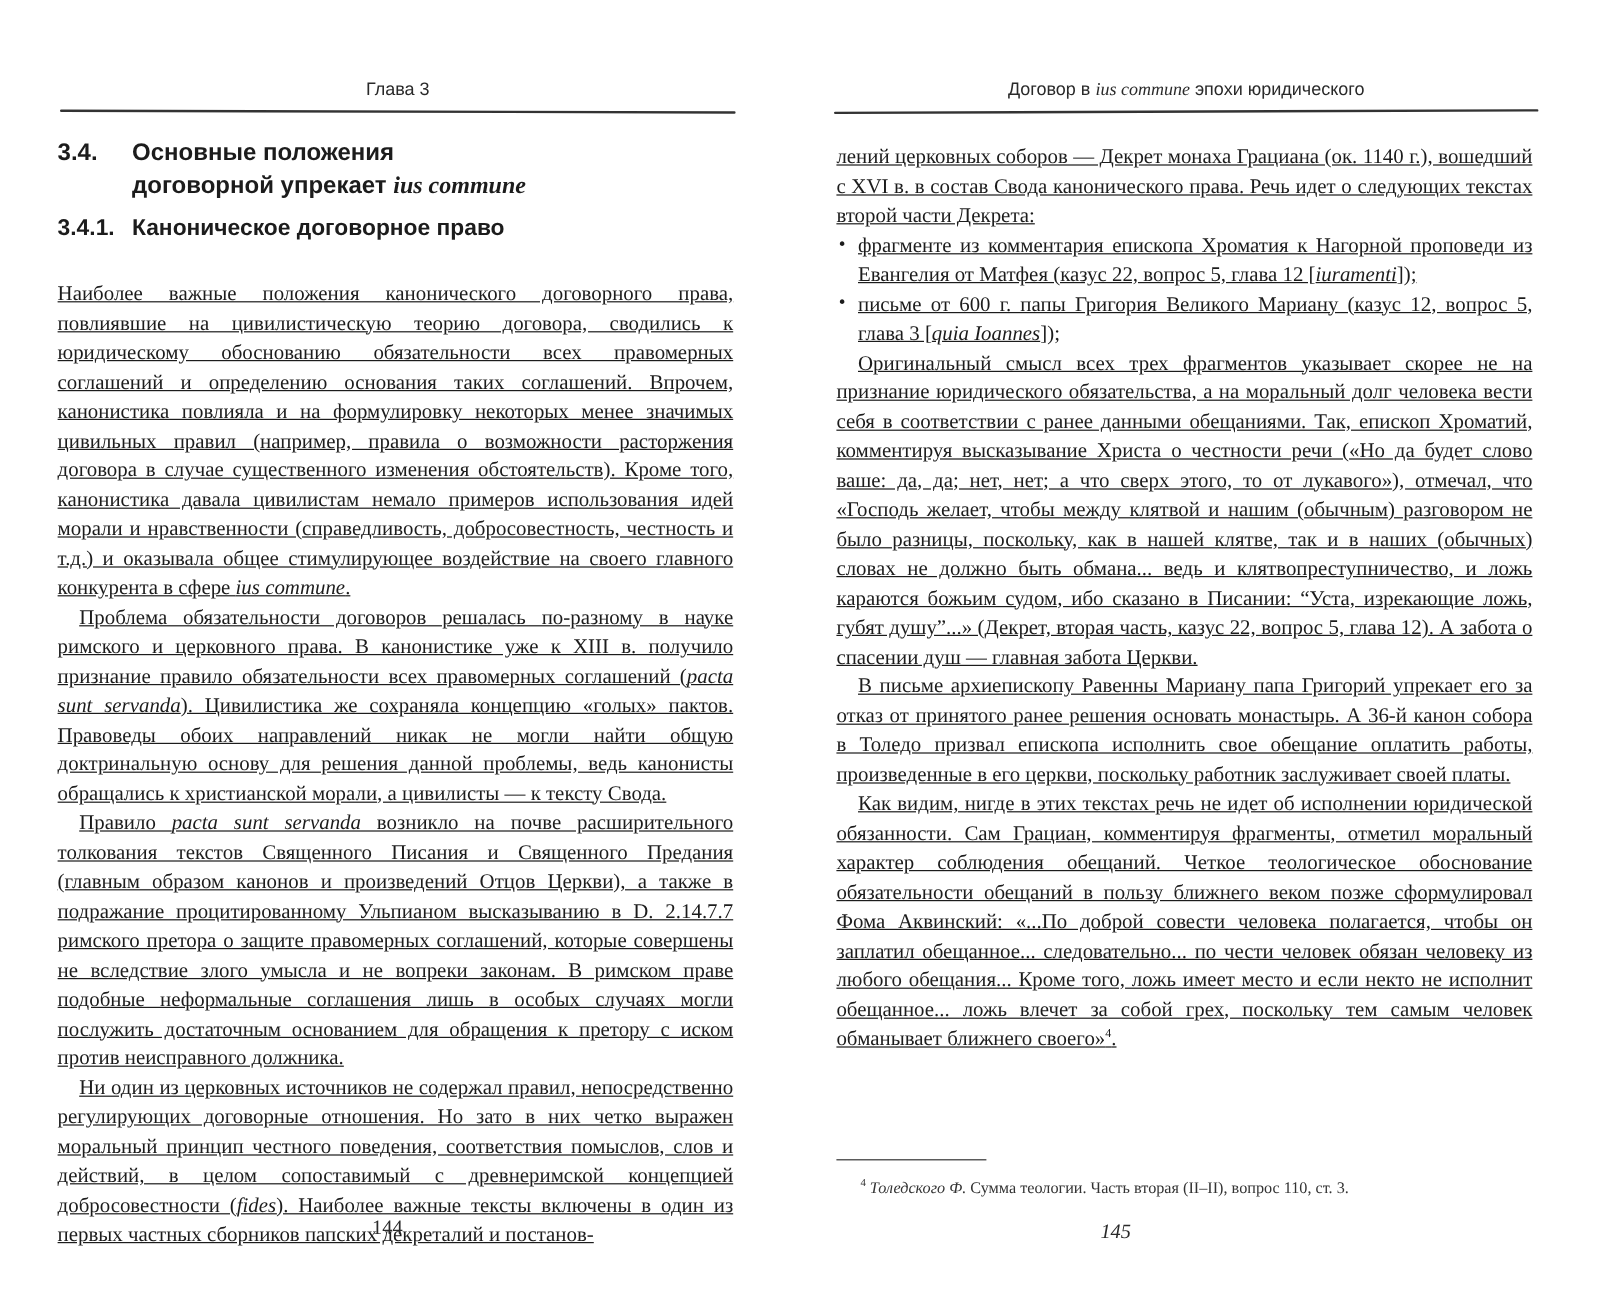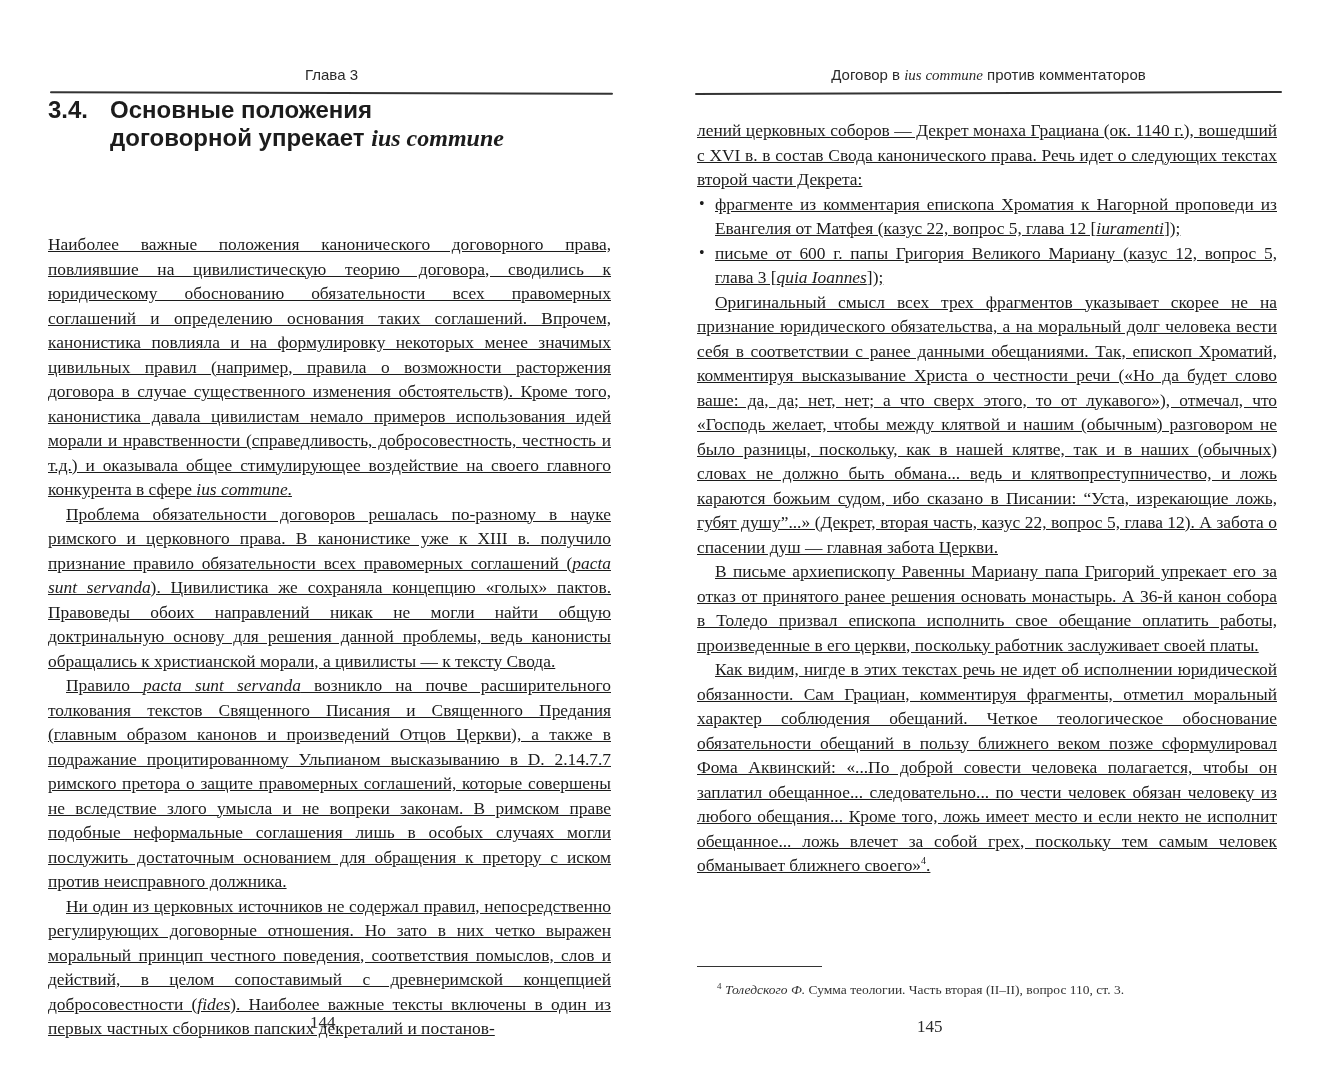--- a/index.html
+++ b/index.html
@@ -29,21 +29,21 @@
   .page.right .rule { left: 26px; width: 587px; transform: rotate(-0.2deg); }
 
   .textblock {
     position: absolute; font-size: 17.4px; line-height: 24.5px;
     text-align: justify; font-family: "Liberation Serif", serif;
   }
   .page.left .textblock { left: 48px; width: 563px; top: 232px; }
   .page.right .textblock { left: 28px; width: 580px; top: 118px; }
 
   .h-section {
-    position: absolute; left: 48px; top: 96px; font-size: 24px;
+    position: absolute; left: 48px; top: 113px; font-size: 20px;
     line-height: 28px; font-weight: bold; font-family: "Liberation Sans", sans-serif;
   }
   .h-section .num { display: inline-block; width: 62px; }
   .h-section .l2 { padding-left: 62px; display: block; }
   .h-section i { font-family: "Liberation Serif", serif; }
   .h-sub {
     position: absolute; left: 48px; top: 180px; font-size: 19px;
     font-weight: bold; font-family: "Liberation Sans", sans-serif;
   }
   .h-sub .num { display: inline-block; width: 62px; }
@@ -62,48 +62,51 @@
   .footnote {
     position: absolute; left: 48px; top: 982px; font-size: 13.5px; color: #333;
   }
   .footnote sup { font-size: 9px; }
   sup { font-size: 10px; line-height: 0; }
 
   .folio {
     position: absolute; top: 1013px; font-size: 17px; color: #2a2a2a;
   }
   .page.left .folio { left: 310px; }
-  .page.right .folio { left: 248px; top: 1017px; }
+  .page.right .folio { left: 248px; top: 1017px; font-style: italic; }
 </style>
 </head>
 <body>
 
 <div class="page left">
   <div class="running-head">Глава 3</div>
   <div class="rule"></div>
 
   <div class="h-section">
     <span class="num">3.4.</span><span>Основные положения</span>
     <span class="l2"><span>договорной упрекает </span><i>ius commune</i></span>
   </div>
 
+  <div class="h-sub">
+    <span class="num">3.4.1.</span><span>Каноническое договорное право</span>
+  </div>
 
   <div class="textblock" id="left-text">
       <p><span>Наиболее важные положения канонического договорного права, повлиявшие на цивилистическую теорию договора, сводились к юридическому обоснованию обязательности всех правомерных соглашений и определению основания таких соглашений. Впрочем, канонистика повлияла и на формулировку некоторых менее значимых цивильных правил (например, правила о возможности расторжения договора в случае существенного изменения обстоятельств). Кроме того, канонистика давала цивилистам немало примеров использования идей морали и нравственности (справедливость, добросовестность, честность и т.д.) и оказывала общее стимулирующее воздействие на своего главного конкурента в сфере </span><i>ius commune</i><span>.</span></p>
       <p class="ind"><span>Проблема обязательности договоров решалась по-разному в науке римского и церковного права. В канонистике уже к XIII в. получило признание правило обязательности всех правомерных соглашений (</span><i>pacta sunt servanda</i><span>). Цивилистика же сохраняла концепцию «голых» пактов. Правоведы обоих направлений никак не могли найти общую доктринальную основу для решения данной проблемы, ведь канонисты обращались к христианской морали, а цивилисты — к тексту Свода.</span></p>
       <p class="ind"><span>Правило </span><i>pacta sunt servanda</i><span> возникло на почве расширительного толкования текстов Священного Писания и Священного Предания (главным образом канонов и произведений Отцов Церкви), а также в подражание процитированному Ульпианом высказыванию в D. 2.14.7.7 римского претора о защите правомерных соглашений, которые совершены не вследствие злого умысла и не вопреки законам. В римском праве подобные неформальные соглашения лишь в особых случаях могли послужить достаточным основанием для обращения к претору с иском против неисправного должника.</span></p>
       <p class="ind"><span>Ни один из церковных источников не содержал правил, непосредственно регулирующих договорные отношения. Но зато в них четко выражен моральный принцип честного поведения, соответствия помыслов, слов и действий, в целом сопоставимый с древнеримской концепцией добросовестности (</span><i>fides</i><span>). Наиболее важные тексты включены в один из первых частных сборников папских декреталий и постанов-</span></p>
     </div>
 
   <div class="folio">144</div>
 </div>
 
 <div class="page right">
   <div class="running-head">
-    <span>Договор в </span><i>ius commune</i><span> против комментаторов</span>
+    <span>Договор в </span><i>ius commune</i><span> эпохи юридического</span>
   </div>
   <div class="rule"></div>
 
   <div class="textblock">
     <p>лений церковных соборов — Декрет монаха Грациана (ок. 1140 г.), вошедший с XVI в. в состав Свода канонического права. Речь идет о следующих текстах второй части Декрета:</p>
     <ul class="bullets" id="right-bullets">
         <li><span>фрагменте из комментария епископа Хроматия к Нагорной проповеди из Евангелия от Матфея (казус 22, вопрос 5, глава 12 [</span><i>iuramenti</i><span>]);</span></li>
         <li><span>письме от 600 г. папы Григория Великого Мариану (казус 12, вопрос 5, глава 3 [</span><i>quia Ioannes</i><span>]);</span></li>
       </ul>
     <div id="right-paras">

